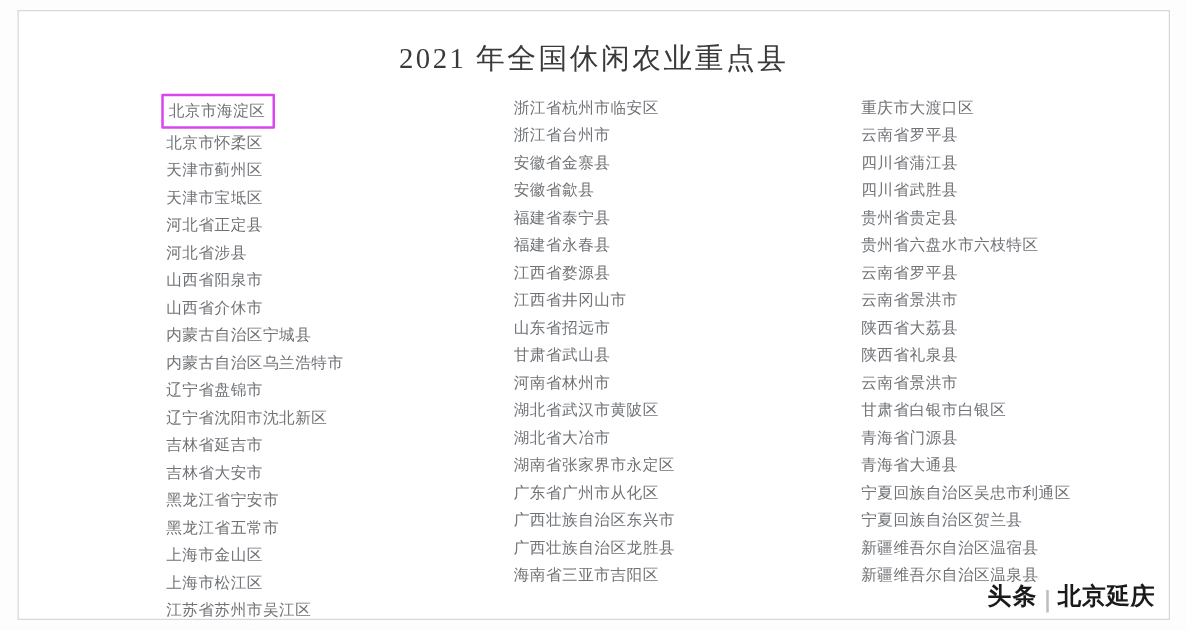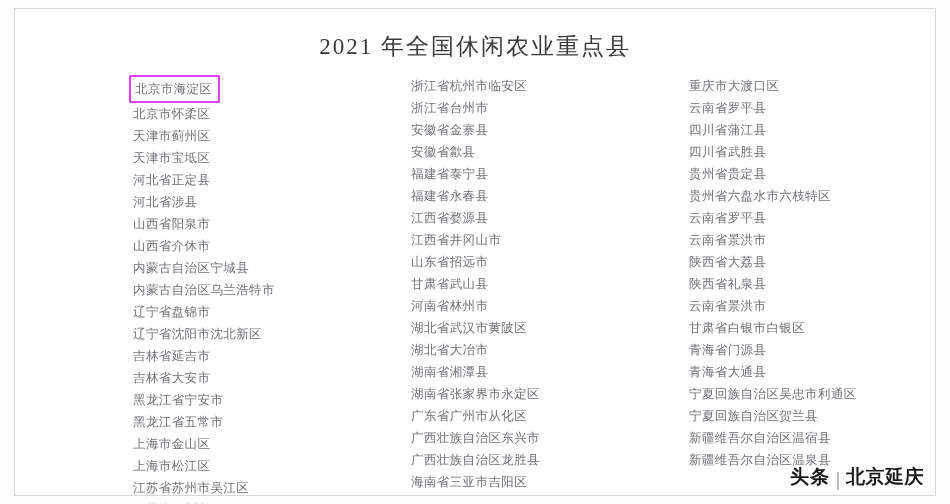--- a/index.html
+++ b/index.html
@@ -201,23 +201,20 @@
             <div class="entry">甘肃省武山县</div>
           </div>
           <div>
             <div class="entry">河南省林州市</div>
           </div>
           <div>
             <div class="entry">湖北省武汉市黄陂区</div>
           </div>
           <div>
             <div class="entry">湖北省大冶市</div>
-          </div>
-          <div>
-            <div class="entry">湖南省湘潭县</div>
           </div>
           <div>
             <div class="entry">湖南省张家界市永定区</div>
           </div>
           <div>
             <div class="entry">广东省广州市从化区</div>
           </div>
           <div>
             <div class="entry">广西壮族自治区东兴市</div>
           </div>

